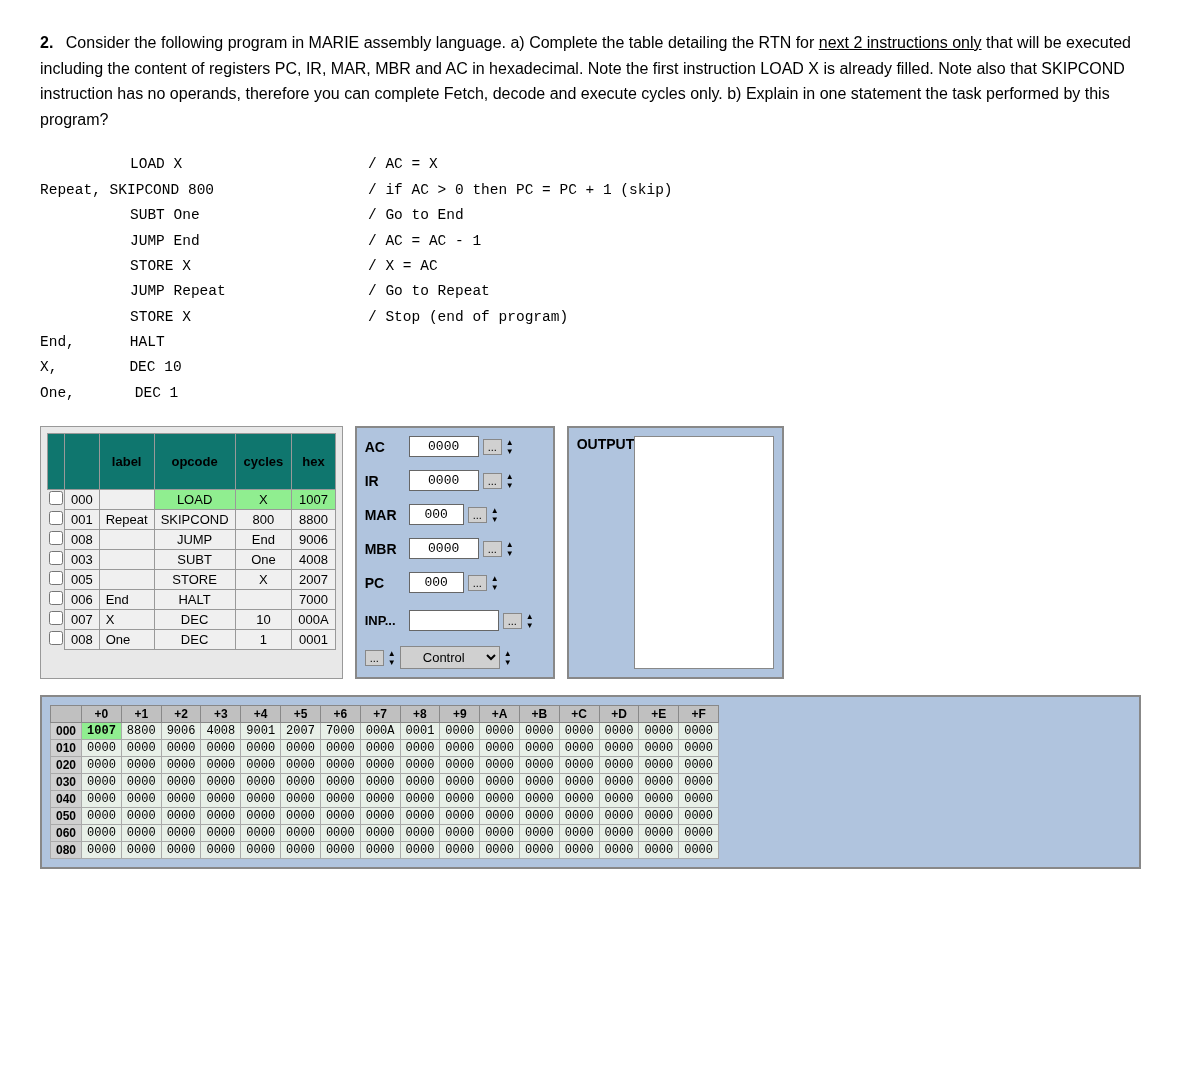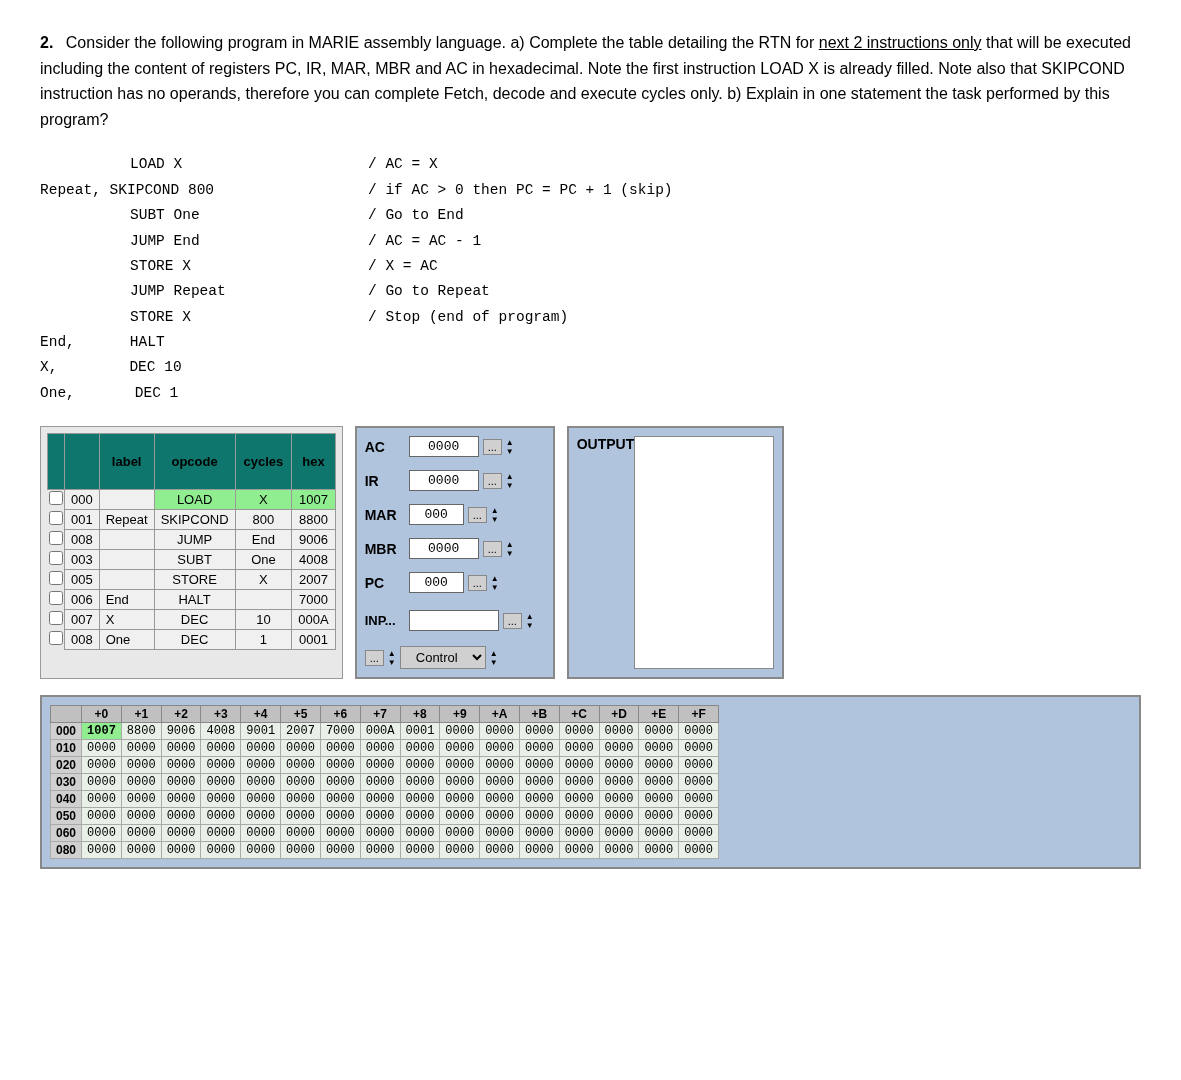--- a/index.html
+++ b/index.html
@@ -130,21 +130,21 @@
     .control-row {
       display: flex;
       align-items: center;
       gap: 4px;
       margin-top: 2px;
     }
     .control-select {
       background: #d0d0d0;
       border: 1px solid #888;
       font-size: 13px;
-      padding: 2px 11px;
+      padding: 2px 18px;
     }
 
     
     .output-panel {
       background: #b0c4de;
       border: 2px solid #888;
       padding: 8px;
       min-width: 160px;
       display: flex;
       flex-direction: row;

